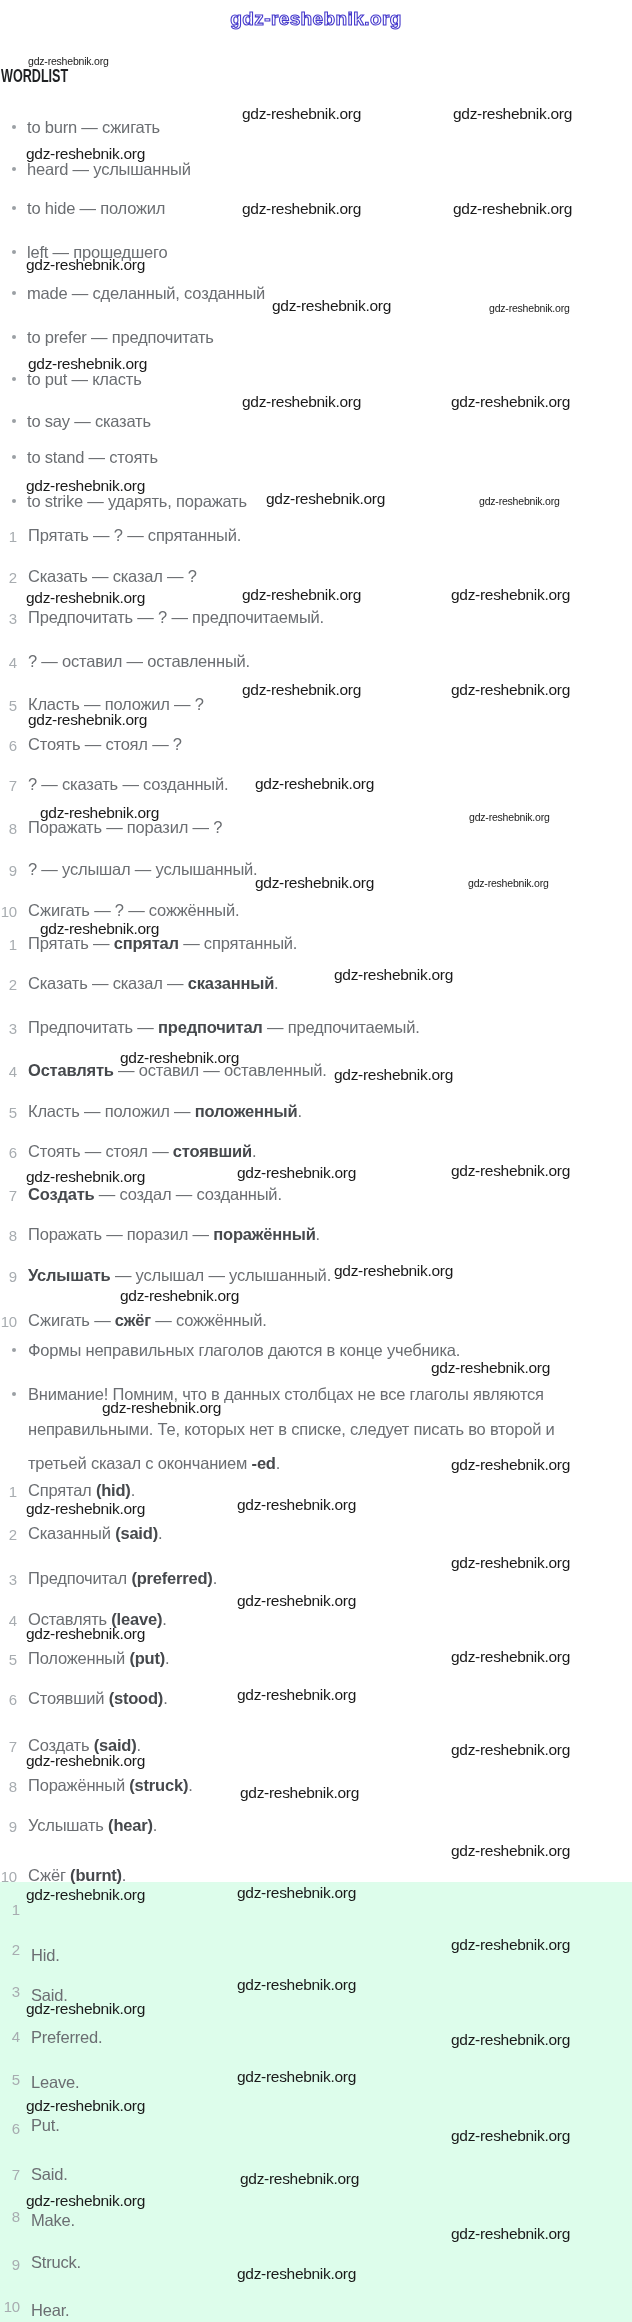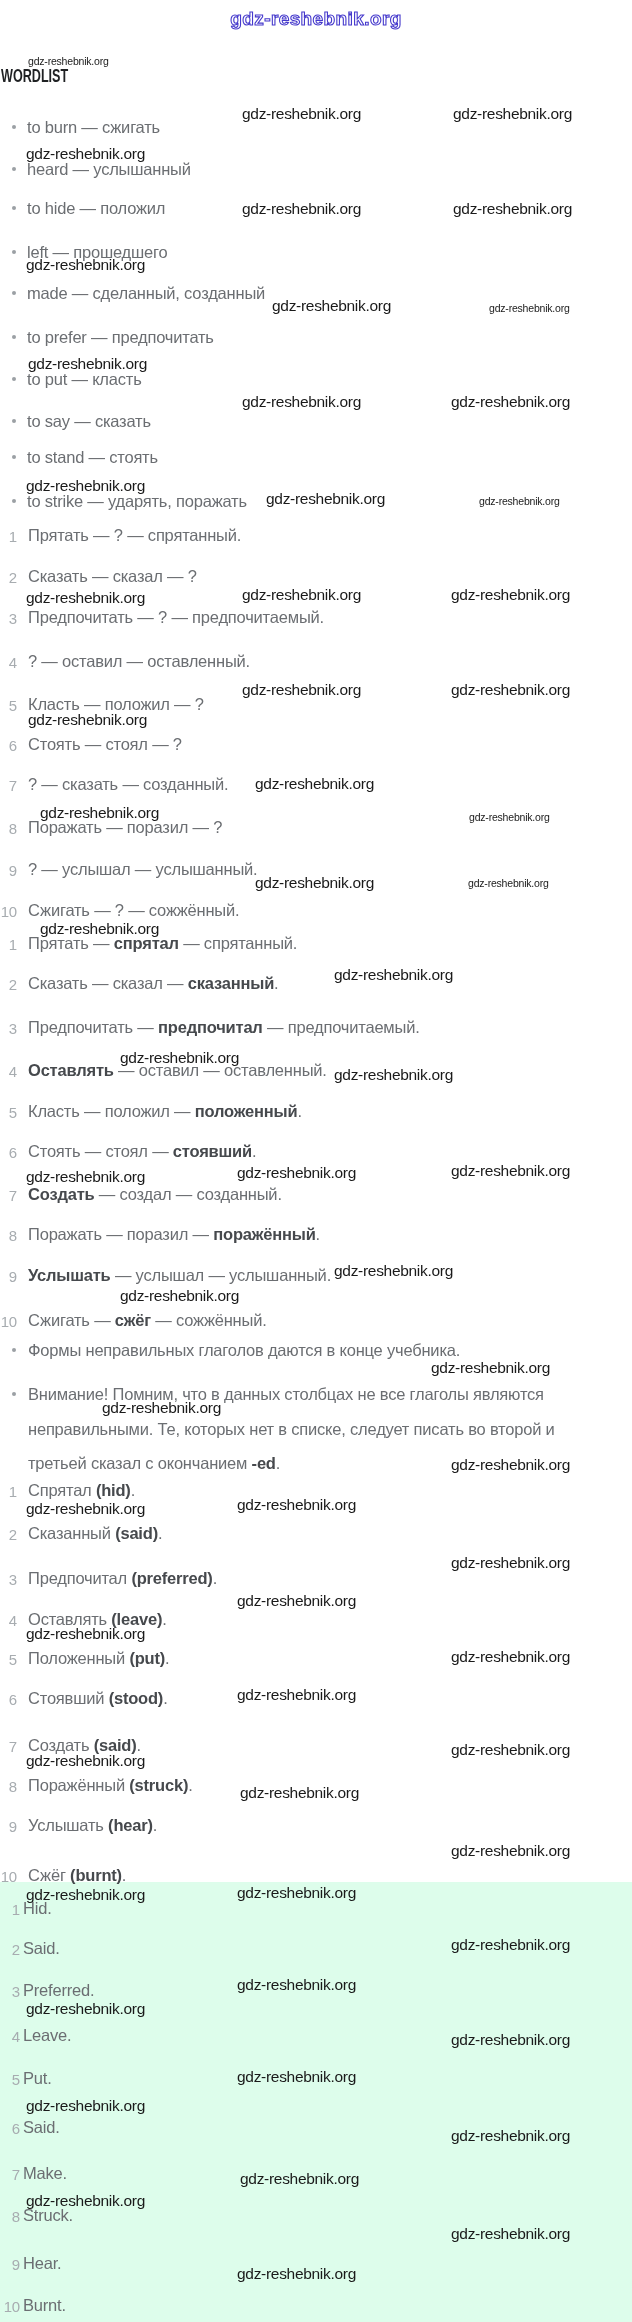--- a/index.html
+++ b/index.html
@@ -33,21 +33,21 @@
     position:absolute; left:12px; top:7px; width:4px; height:4px;
     border-radius:50%; background:#9ba0a4;
   }
   .row .num {
     position:absolute; left:0; top:1px; width:17px; text-align:right;
     font-size:15px; color:#a7acb0;
   }
   .row .t { position:absolute; left:28px; top:0; }
   .row.bl .t { left:27px; }
   .row.en .num { width:20px; }
-  .row.en .t { left:23px; }
+  .row.en .t { left:31px;margin-top:47px; }
   .b { font-weight:700; color:#46494d; }
   .wm {
     position:absolute; font-size:15.5px; color:#1a1a1a; letter-spacing:-0.3px;
     white-space:nowrap; line-height:17px;
   }
   .wm-sm { font-size:10.5px; letter-spacing:-0.2px; line-height:12px; }
 </style>
 </head>
 <body>
 

